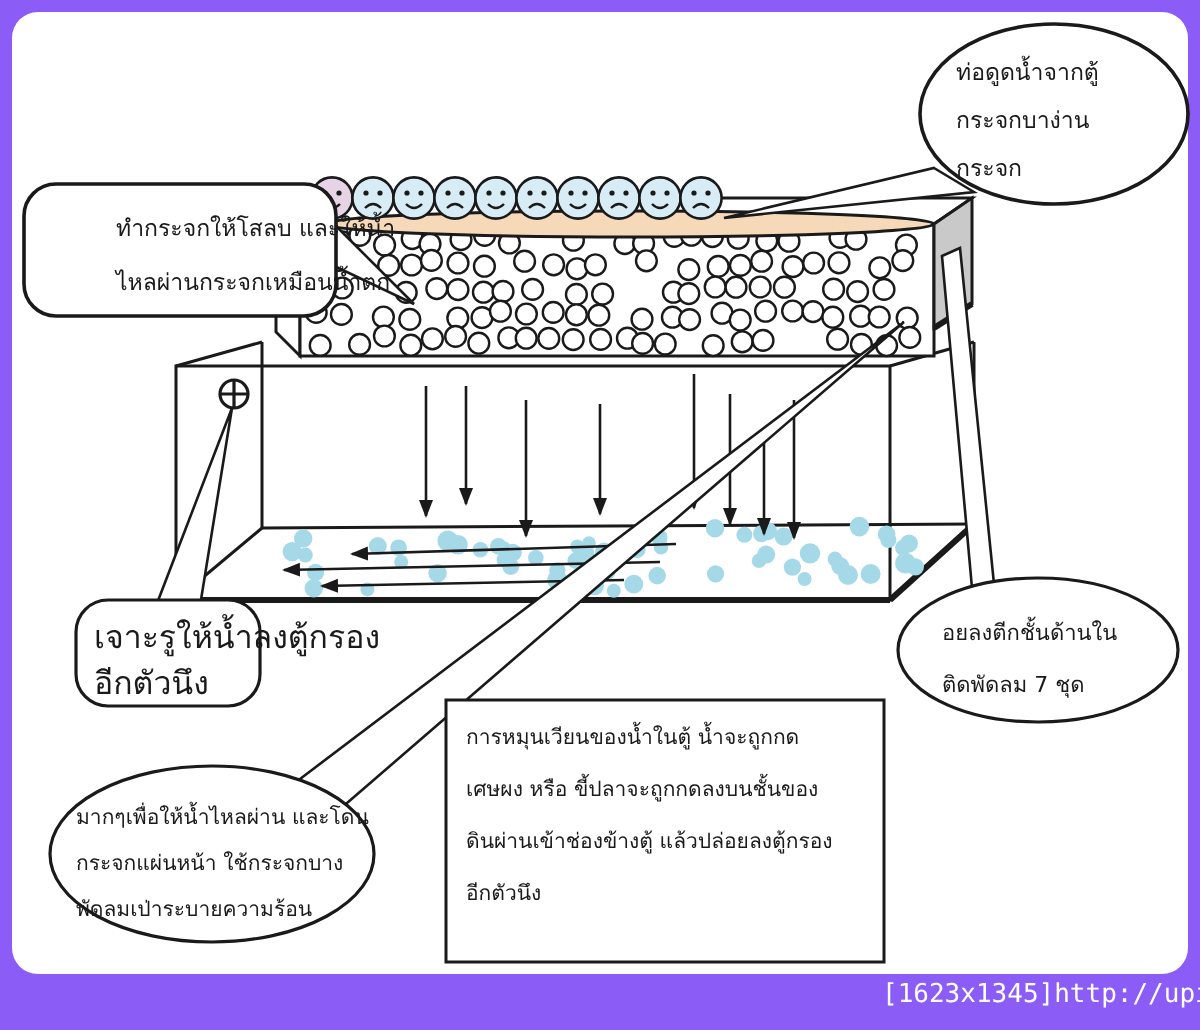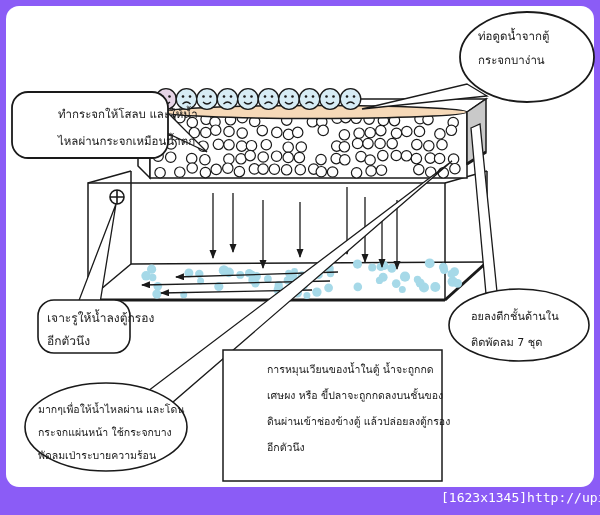--- a/index.html
+++ b/index.html
@@ -3,24 +3,24 @@
 <meta charset="utf-8">
 <style>
   html,body{margin:0;padding:0;background:#000;}
   .stage{position:relative;width:600px;height:515px;background:#8b5cf6;overflow:hidden;
          font-family:"DejaVu Sans","Liberation Sans",sans-serif;color:#1a1a1a;padding-left:38px;}
   svg{position:absolute;left:0;top:0;}
   .txt{position:absolute;white-space:nowrap;color:#1a1a1a;}
   .txt .ln{display:block;}
   .t-pipe-bubble{left:478px;top:24px;font-size:11.5px;line-height:24px;}
   .t-slope{left:22px;top:101px;font-size:11.5px;line-height:27px;margin-left:36px;}
-  .t-drain{left:47px;top:307px;font-size:12px;line-height:23px;}
+  .t-drain{left:47px;top:307px;font-size:16px;line-height:23px;}
   .t-frontglass{left:38px;top:398px;font-size:10.5px;line-height:23px;}
   .t-inner{left:471px;top:304px;font-size:11px;line-height:26px;}
-  .t-desc{left:233px;top:356px;font-size:10.5px;line-height:26px;margin-left:34px;}
+  .t-desc{left:233px;top:356px;font-size:10.5px;line-height:26px;}
   .watermark{position:absolute;left:441px;top:490px;color:#fff;
              font-family:"DejaVu Sans Mono","Liberation Mono",monospace;font-size:13px;}
 </style>
 </head>
 <body>
 
 <div class="stage">
 
   <svg width="600" height="515" viewBox="0 0 600 515">
     <defs>
@@ -323,20 +323,21 @@
       <rect x="38" y="300" width="92" height="53" rx="16" stroke-width="1.6"></rect>
       <ellipse cx="106" cy="427" rx="81" ry="44" stroke-width="1.6"></ellipse>
       <ellipse cx="519" cy="325" rx="70" ry="36" stroke-width="1.6"></ellipse>
       <rect x="223" y="350" width="219" height="131" stroke-width="1.5"></rect>
     </g>
   </svg>
 
   <div class="txt t-pipe-bubble">
     <span class="ln">ท่อดูดน้ำจากตู้</span>
     <span class="ln">กระจกบาง่าน</span>
+    <span class="ln">กระจก</span>
   </div>
 
   <div class="txt t-slope">
     <span class="ln">ทำกระจกให้โสลบ และให้น้ำ</span>
     <span class="ln">ไหลผ่านกระจกเหมือนน้ำตก</span>
   </div>
 
   <div class="txt t-drain">
     <span class="ln">เจาะรูให้น้ำลงตู้กรอง</span>
     <span class="ln">อีกตัวนึง</span>

